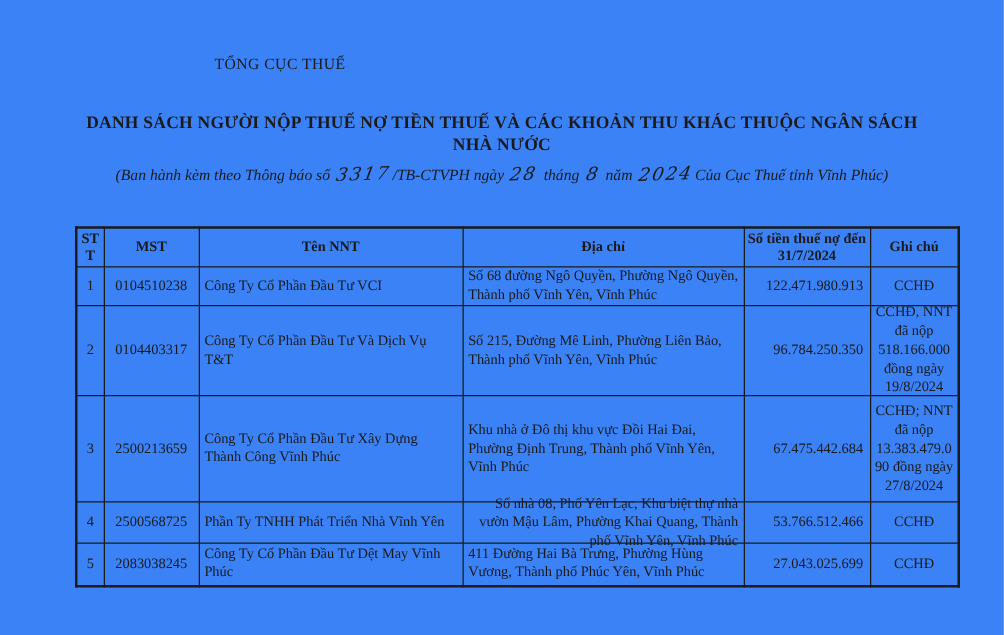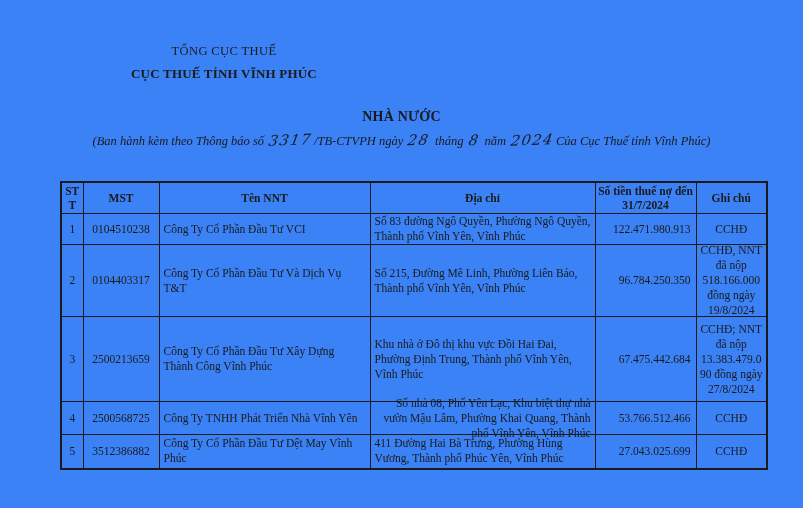--- a/index.html
+++ b/index.html
@@ -77,25 +77,24 @@
   .h84 { height: 84px; }
   .h32 { height: 32px; }
 </style>
 </head>
 <body>
 
 <div class="doc">
 
   <div class="agency-block">
     <div class="agency-parent">TỔNG CỤC THUẾ</div>
-    <div class="agency-name">CỤC THUẾ TỈNH VĨNH PHÚC</div>
   </div>
 
   <div class="main-title">
-    <br>
+    <span>DANH SÁCH NGƯỜI NỘP THUẾ NỢ TIỀN THUẾ VÀ CÁC KHOẢN THU KHÁC THUỘC NGÂN SÁCH</span><br>
     <span>NHÀ NƯỚC</span>
   </div>
 
   <div class="subtitle">
     <span>(Ban hành kèm theo Thông báo số </span><span class="hand">3317</span><span>/TB-CTVPH ngày </span><span class="hand">28</span><span> tháng </span><span class="hand">8</span><span> năm </span><span class="hand">2024</span><span>Của Cục Thuế tỉnh Vĩnh Phúc)</span>
   </div>
 
 
   <table class="debt">
     <colgroup>
@@ -114,21 +113,21 @@
         <th>Địa chỉ</th>
         <th>Số tiền thuế nợ đến 31/7/2024</th>
         <th>Ghi chú</th>
       </tr>
     </thead>
     <tbody>
       <tr class="rh-a">
         <td class="c-stt">1</td>
         <td class="c-mst">0104510238</td>
         <td class="c-ten">Công Ty Cổ Phần Đầu Tư VCI</td>
-        <td class="c-dia">Số 83 đường Ngô Quyền, Phường Ngô Quyền, Thành phố Vĩnh Yên, Vĩnh Phúc</td>
+        <td class="c-dia">Số 68 đường Ngô Quyền, Phường Ngô Quyền, Thành phố Vĩnh Yên, Vĩnh Phúc</td>
         <td class="c-tien">122.471.980.913</td>
         <td class="c-ghi">CCHĐ</td>
       </tr>
       <tr class="rh-b">
         <td class="c-stt">2</td>
         <td class="c-mst">0104403317</td>
         <td class="c-ten">Công Ty Cổ Phần Đầu Tư Và Dịch Vụ T&amp;T</td>
         <td class="c-dia">Số 215, Đường Mê Linh, Phường Liên Bảo, Thành phố Vĩnh Yên, Vĩnh Phúc</td>
         <td class="c-tien">96.784.250.350</td>
         <td class="c-ghi">
@@ -145,32 +144,32 @@
         <td class="c-tien">67.475.442.684</td>
         <td class="c-ghi">
           <div class="spill h84">
               <span>CCHĐ; NNT đã nộp 13.383.479.090 đồng ngày 27/8/2024</span>
             </div>
         </td>
       </tr>
       <tr class="rh-d">
         <td class="c-stt">4</td>
         <td class="c-mst">2500568725</td>
-        <td class="c-ten">Công Ty TNHH Phát Triển Nhà Vĩnh Yên</td>
+        <td class="c-ten">Phần Ty TNHH Phát Triển Nhà Vĩnh Yên</td>
         <td class="c-dia">
           <div class="spill left h32">
               <span>Số nhà 08, Phố Yên Lạc, Khu biệt thự nhà vườn Mậu Lâm, Phường Khai Quang, Thành phố Vĩnh Yên, Vĩnh Phúc</span>
             </div>
         </td>
         <td class="c-tien">53.766.512.466</td>
         <td class="c-ghi">CCHĐ</td>
       </tr>
       <tr class="rh-e">
         <td class="c-stt">5</td>
-        <td class="c-mst">3512386882</td>
+        <td class="c-mst">2083038245</td>
         <td class="c-ten">Công Ty Cổ Phần Đầu Tư Dệt May Vĩnh Phúc</td>
         <td class="c-dia">411 Đường Hai Bà Trưng, Phường Hùng Vương, Thành phố Phúc Yên, Vĩnh Phúc</td>
         <td class="c-tien">27.043.025.699</td>
         <td class="c-ghi">CCHĐ</td>
       </tr>
     </tbody>
   </table>
 
 </div>
 

